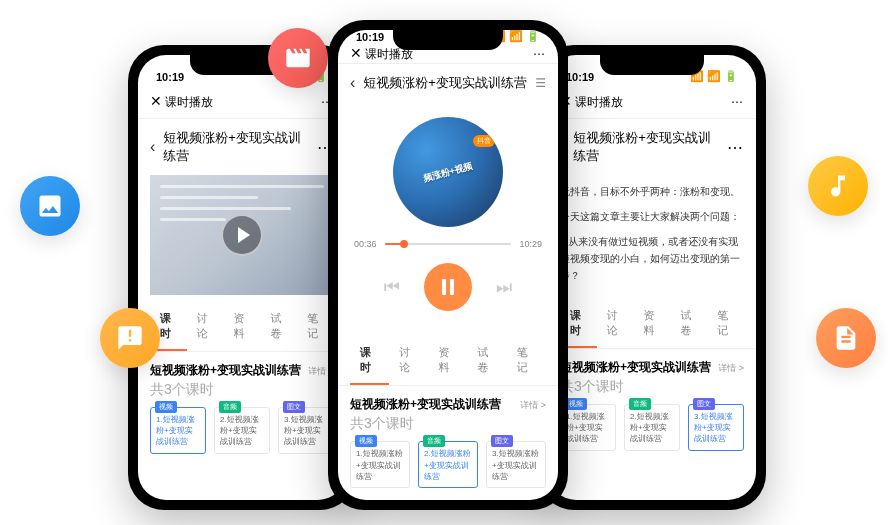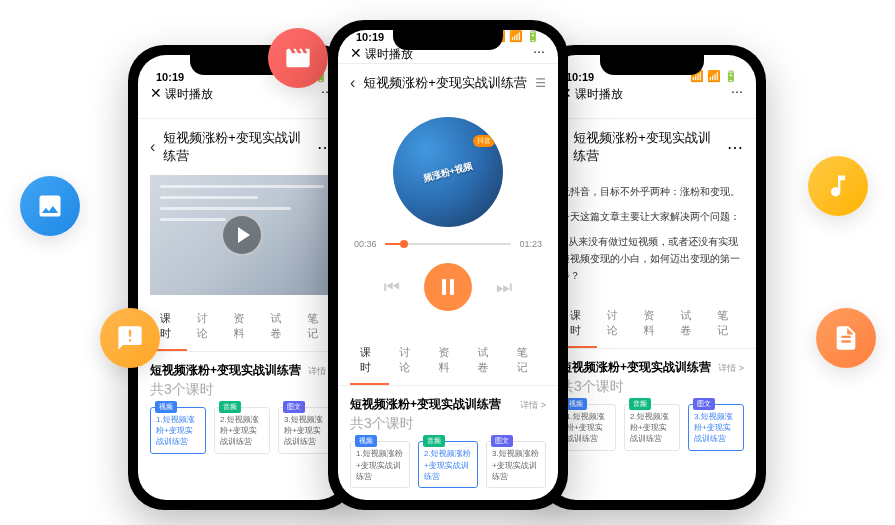--- a/index.html
+++ b/index.html
@@ -5,21 +5,21 @@
 *{margin:0;padding:0;box-sizing:border-box;font-family:-apple-system,BlinkMacSystemFont,"PingFang SC",sans-serif}
 body{width:895px;height:525px;background:#fff;position:relative;overflow:hidden}
 .phone{position:absolute;border-radius:36px;background:#000;padding:10px;box-shadow:0 15px 40px rgba(0,0,0,0.25)}
 .phone.left{width:228px;height:465px;left:128px;top:45px;transform:perspective(800px)}
 .phone.right{width:228px;height:465px;left:538px;top:45px;transform:perspective(800px)}
 .phone.center{width:240px;height:490px;left:328px;top:20px;z-index:5}
 .screen{width:100%;height:100%;background:#fff;border-radius:28px;overflow:hidden;position:relative;display:flex;flex-direction:column}
 .notch{position:absolute;top:0;left:50%;transform:translateX(-50%);width:50%;height:20px;background:#000;border-radius:0 0 14px 14px;z-index:10}
 .status-bar{height:30px;display:flex;justify-content:space-between;align-items:flex-end;padding:0 18px 2px;font-size:11px;font-weight:600}
 .signals{display:flex;gap:3px;align-items:center}
-.header{height:34px;display:flex;align-items:flex-start;justify-content:space-between;padding:0 12px;border-bottom:1px solid #eee;font-size:12px}
+.header{height:34px;display:flex;align-items:center;justify-content:space-between;padding:0 12px;border-bottom:1px solid #eee;font-size:12px}
 .close-x{font-size:14px;font-weight:300}
 .dots{letter-spacing:1px}
 .title-row{display:flex;align-items:center;padding:10px 12px;gap:8px}
 .back-arrow{font-size:16px;color:#333}
 .title-text{font-size:13px;font-weight:500;flex:1}
 .list-icon{font-size:12px;color:#888}
 .video-area{height:120px;background:linear-gradient(180deg,#4a5568,#2d3748);position:relative;margin:0 12px 8px;display:flex;align-items:center;justify-content:center;overflow:hidden}
 .video-bg{position:absolute;inset:0;background:linear-gradient(135deg,#e2e8f0 0%,#cbd5e0 50%,#a0aec0 100%);opacity:0.9}
 .video-lines{position:absolute;inset:10px;display:flex;flex-direction:column;gap:8px}
 .video-lines div{height:3px;background:#fff;opacity:0.6;border-radius:2px}
@@ -34,21 +34,21 @@
 .progress-fill{position:absolute;left:0;top:0;height:100%;background:#ff6b35;width:15%;border-radius:1px}
 .progress-dot{position:absolute;left:15%;top:50%;transform:translate(-50%,-50%);width:8px;height:8px;border-radius:50%;background:#ff6b35}
 .controls{display:flex;align-items:center;justify-content:center;gap:24px;padding:8px 0 16px}
 .ctrl-btn{color:#ccc;font-size:18px}
 .pause-btn{width:48px;height:48px;border-radius:50%;background:#ff8c42;display:flex;align-items:center;justify-content:center;gap:4px}
 .pause-btn div{width:4px;height:16px;background:#fff;border-radius:1px}
 .text-area{padding:8px 12px;font-size:10px;color:#333;line-height:1.7;overflow:hidden}
 .text-area p{margin-bottom:8px}
 .tabs{display:flex;border-bottom:1px solid #eee;padding:0 12px}
 .tab{padding:8px 10px;font-size:11px;color:#888}
-.tab.active{color:#333;font-weight:400;border-bottom:2px solid #ff6b35}
+.tab.active{color:#333;font-weight:700;border-bottom:2px solid #ff6b35}
 .section-title{display:flex;justify-content:space-between;align-items:baseline;padding:10px 12px 2px}
 .section-title h3{font-size:12px;font-weight:600}
 .section-title span{font-size:9px;color:#999}
 .lesson-count{font-size:14px;color:#aaa;padding:0 12px 8px}
 .lesson-row{display:flex;gap:8px;padding:0 12px 12px}
 .lesson-card{flex:1;border:1px solid #e5e5e5;border-radius:3px;padding:6px 5px 5px;position:relative;font-size:8px;line-height:1.4;color:#666}
 .lesson-card.active{border-color:#3b82f6;color:#3b82f6}
 .lesson-tag{position:absolute;top:-7px;left:4px;font-size:7px;color:#fff;padding:1px 4px;border-radius:2px}
 .tag-video{background:#3b82f6}
 .tag-audio{background:#10b981}
@@ -158,21 +158,21 @@
 <div class="album">
           <span class="album-badge">抖音</span>
           <span class="album-text">频涨粉+视频</span>
         </div>
 <div class="progress-row">
           <span>00:36</span>
           <div class="progress-track">
             <div class="progress-fill"></div>
             <div class="progress-dot"></div>
           </div>
-          <span>01:23</span>
+          <span>10:29</span>
         </div>
 <div class="controls">
 <span class="ctrl-btn">⏮</span>
 <div class="pause-btn">
             <div></div>
             <div></div>
           </div>
 <span class="ctrl-btn">⏭</span>
 </div>
 </div>

